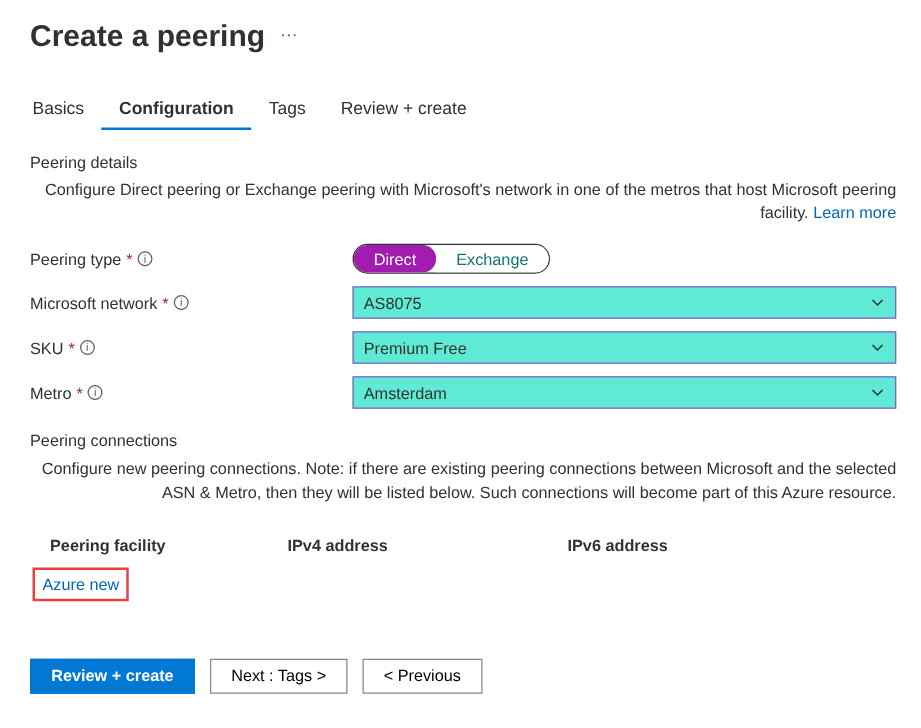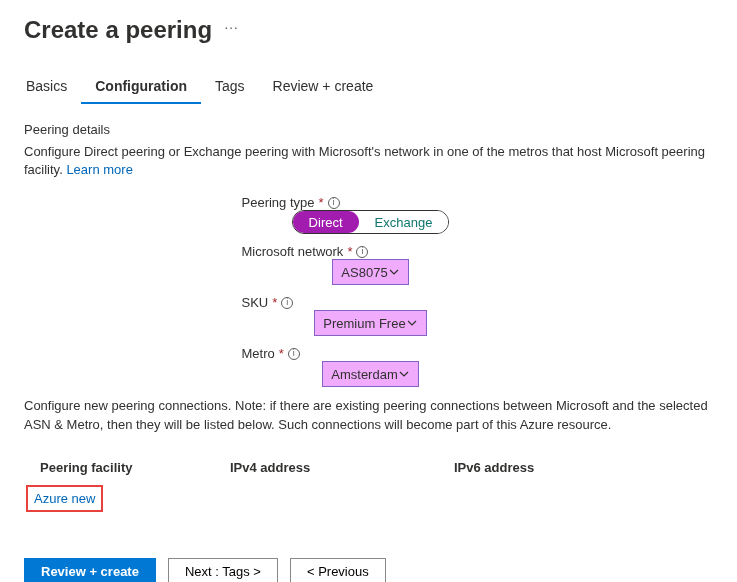--- a/index.html
+++ b/index.html
@@ -20,44 +20,44 @@
   .tab {
     padding: 6px 14px 8px 14px;
     font-size: 14px;
     color: #323130;
     cursor: pointer;
     border-bottom: 2px solid transparent;
   }
   .tab.first { padding-left: 2px; }
   .tab.active { font-weight: 600; border-bottom: 2px solid #0078d4; }
   .section-heading { font-size: 13px; margin: 0 0 6px 0; }
-  .section-desc { font-size: 13px; color: #323130; margin: 0 0 16px 0; line-height: 1.4; max-width: 700px; }
+  .section-desc { font-size: 13px; color: #323130; margin: 0 0 16px 0; line-height: 1.4; max-width: 700px; text-align: right; }
   .link { color: #0066b8; text-decoration: none; cursor: pointer; }
-  .form-row { display: flex; align-items: center; margin-bottom: 10px; flex-direction: column; }
+  .form-row { display: flex; align-items: center; margin-bottom: 10px; }
   .form-label-col { width: 258px; display: flex; align-items: center; gap: 4px; font-size: 13px; }
   .req { color: #a4262c; }
   .info-icon {
     width: 12px; height: 12px; border: 1px solid #605e5c; border-radius: 50%;
     display: inline-flex; align-items: center; justify-content: center;
     font-size: 9px; color: #605e5c; cursor: pointer; line-height: 1;
   }
   .form-control-col { flex: 1; max-width: 440px; }
   .pill-toggle {
     display: inline-flex; border: 1px solid #323130; border-radius: 20px;
     overflow: hidden; height: 24px; align-items: stretch;
   }
   .pill-opt {
     padding: 3px 16px; font-size: 13px; display: flex; align-items: center;
     cursor: pointer; background: #fff; color: #0f766e;
   }
   .pill-opt.selected { background: #a21caf; color: #fff; border-radius: 20px; }
   .select {
     width: 100%; height: 26px; border: 1px solid #8661c5;
     display: flex; align-items: center; justify-content: space-between;
-    padding: 0 8px; font-size: 13px; cursor: pointer; background: #f0abfc;
+    padding: 0 8px; font-size: 13px; cursor: pointer; background: #5eead4;
   }
   .chevron { color: #323130; }
   .table-header { display: flex; font-weight: 600; font-size: 13px; padding: 10px 0 10px 16px; }
   .th1 { width: 190px; }
   .th2 { width: 224px; }
   .th3 { flex: 1; }
   .create-new-wrap {
     display: inline-block; border: 2px solid #e8423f; padding: 4px 6px; margin-left: 2px;
   }
   .create-new { color: #0066b8; font-size: 13px; cursor: pointer; }
@@ -147,20 +147,21 @@
     <div class="form-control-col">
       <div class="select">
         <span>Amsterdam</span>
         <svg class="chev chevron" viewBox="0 0 12 12">
             <path d="M2 4 L6 8 L10 4" stroke="#323130" stroke-width="1.2" fill="none"></path>
           </svg>
       </div>
     </div>
   </div>
 
+  <p class="section-heading" style="margin-top:18px">Peering connections</p>
   <p class="section-desc">Configure new peering connections. Note: if there are existing peering connections between Microsoft and the selected ASN &amp; Metro, then they will be listed below. Such connections will become part of this Azure resource.</p>
 
   <div class="table-header">
     <div class="th1">Peering facility</div>
     <div class="th2">IPv4 address</div>
     <div class="th3">IPv6 address</div>
   </div>
 
   <div class="create-new-wrap">
     <span class="create-new">Azure new</span>

